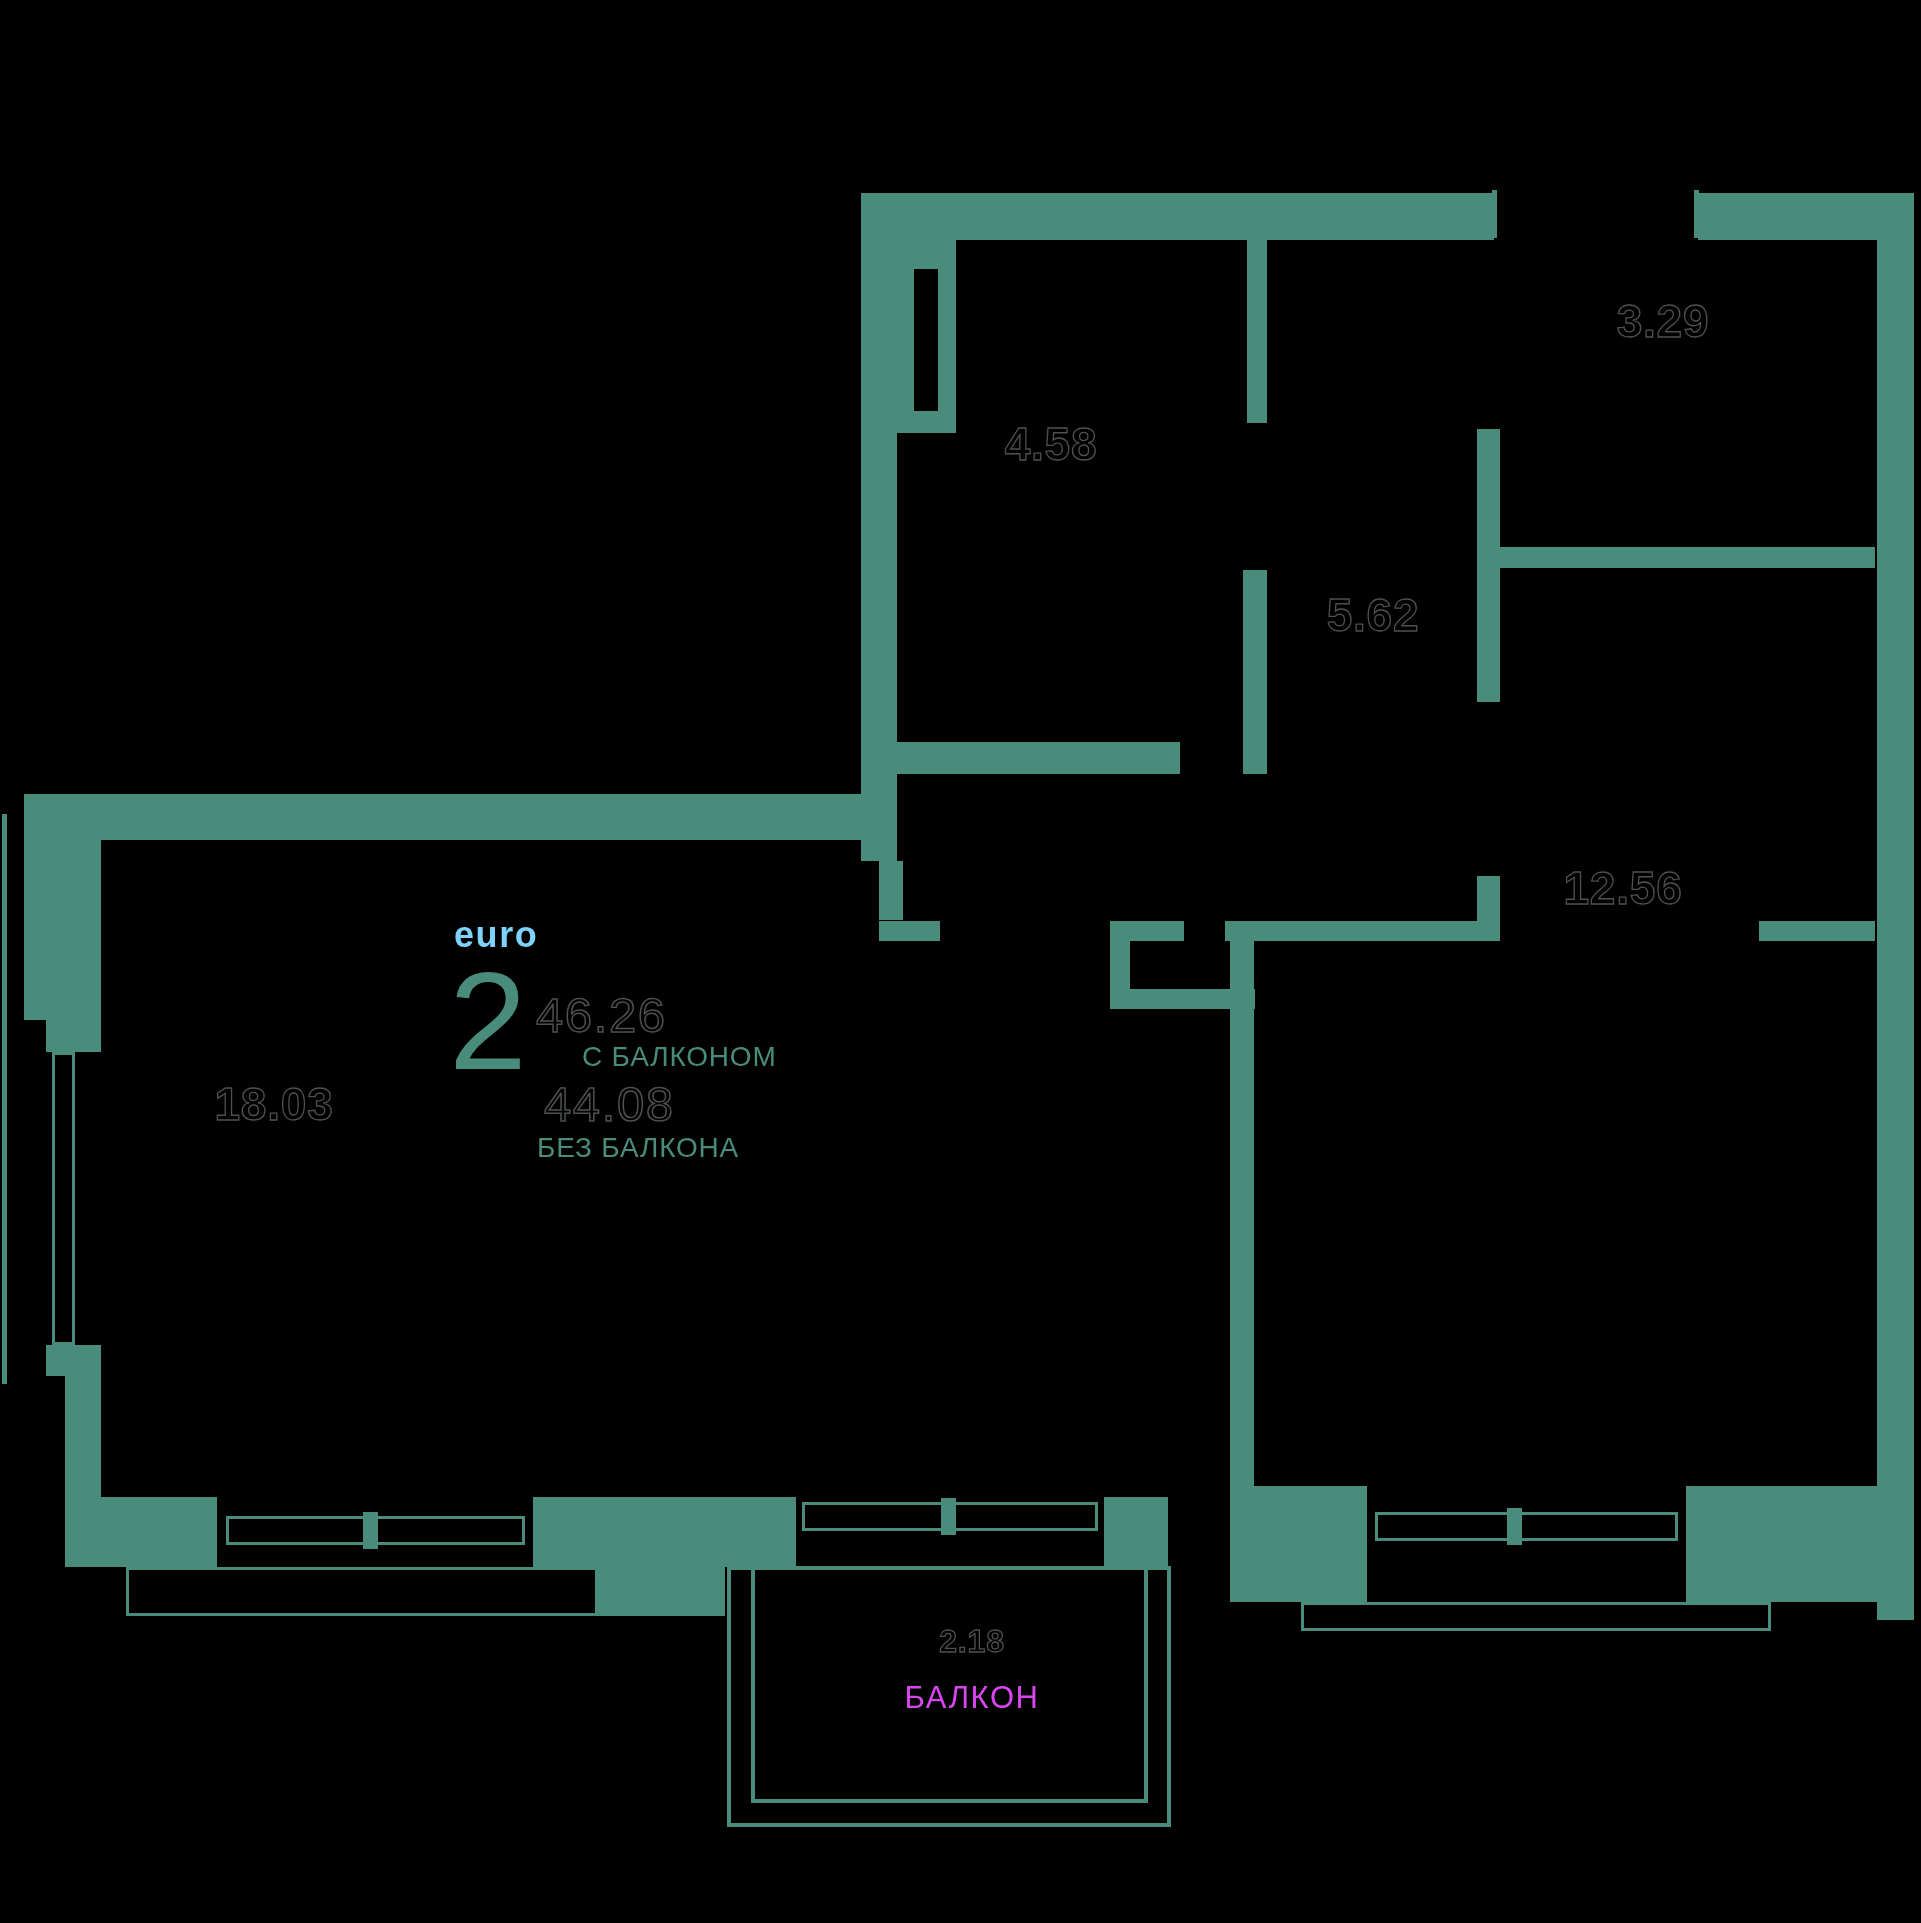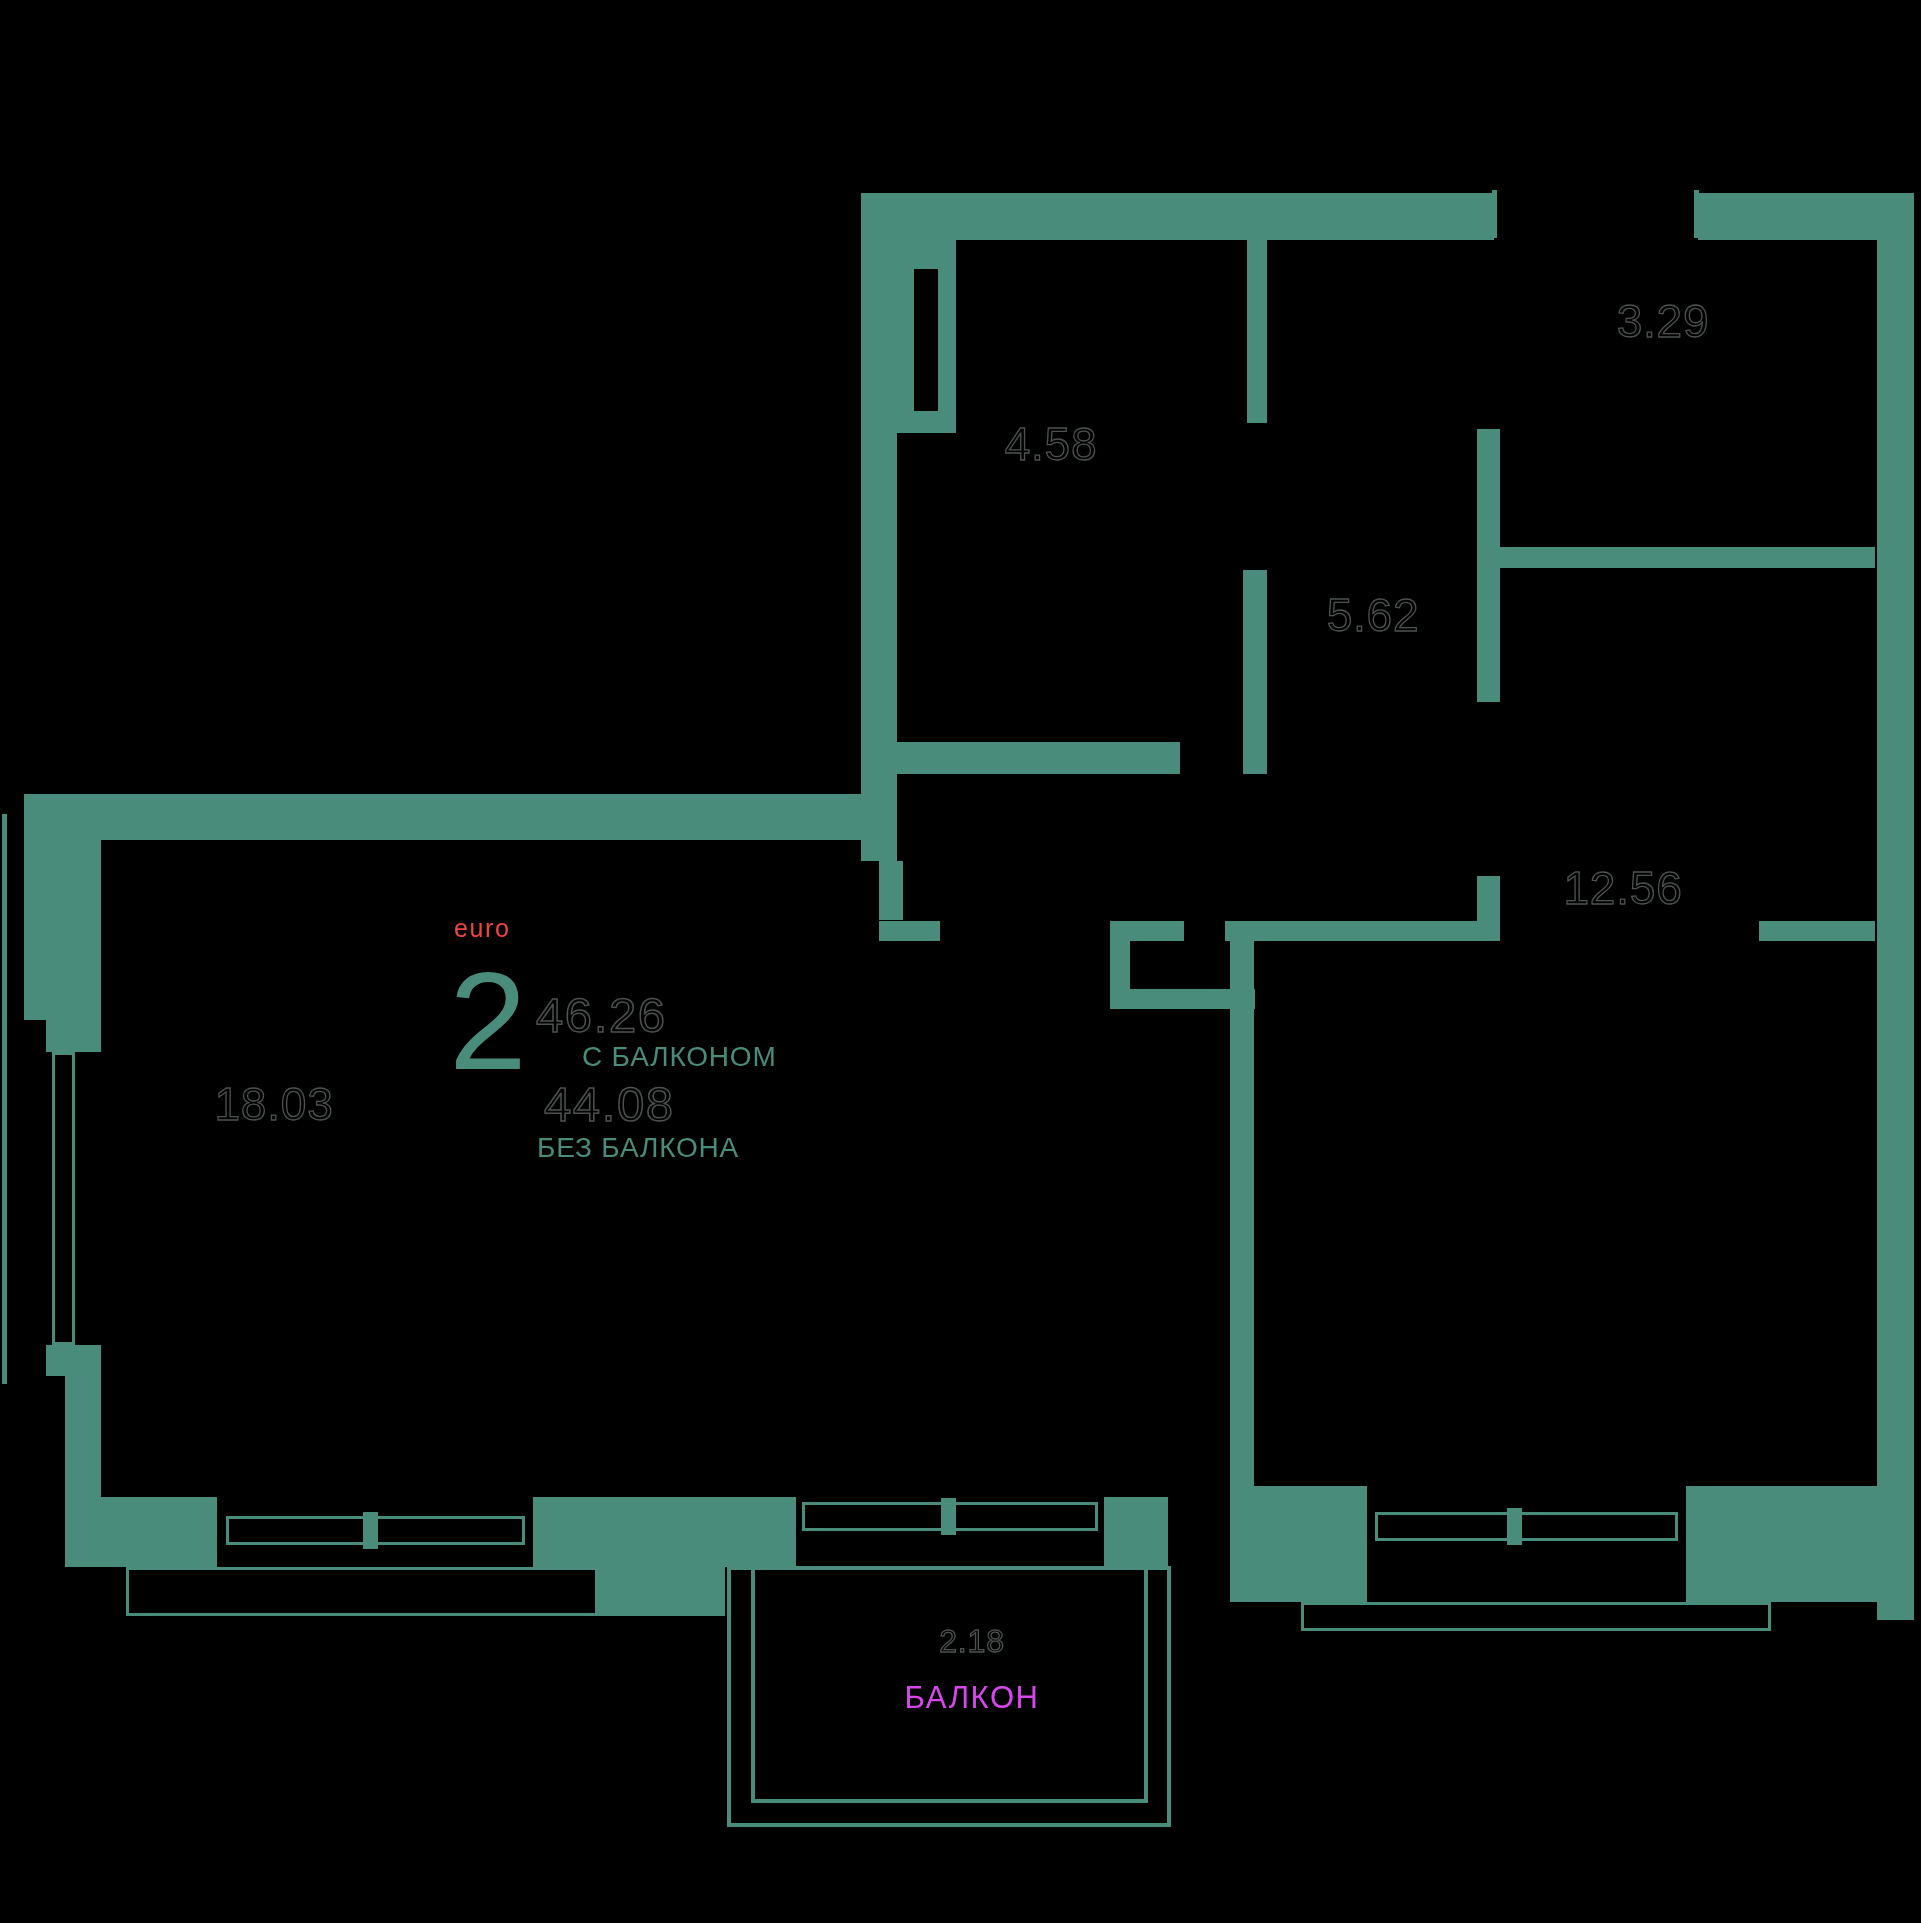--- a/index.html
+++ b/index.html
@@ -4,26 +4,26 @@
 <style>
   html,body{margin:0;padding:0;background:#000;width:1922px;height:1923px;overflow:hidden;}
   #plan{position:absolute;left:0;top:0;width:1922px;height:1923px;background:#000;
         font-family:"Liberation Sans", sans-serif;}
   .wall{position:absolute;background:#4a8c7b;}
   .void{position:absolute;background:#000;}
   .wline{position:absolute;border:3.3px solid #4a8c7b;background:#000;box-sizing:border-box;}
   .wline5{position:absolute;border:4.1px solid #4a8c7b;background:transparent;box-sizing:border-box;}
   .mull{position:absolute;background:#4a8c7b;}
   .num{position:absolute;color:transparent;-webkit-text-stroke:1.3px #4d524f;
-       font-size:46px;font-weight:400;letter-spacing:0.8px;white-space:nowrap;
+       font-size:46px;font-weight:700;letter-spacing:0.8px;white-space:nowrap;
        transform:translate(-50%,-50%);}
   @supports not (-webkit-text-stroke: 1px #000) { .num{color:#3a3f3d;} }
   .tealtxt{position:absolute;color:#d946ef;white-space:nowrap;transform:translate(-50%,-50%);}
   .legend-item{position:absolute;white-space:nowrap;}
-  .lg-euro{color:#ef4444;font-size:25px;font-weight:400;letter-spacing:1.6px;}
+  .lg-euro{color:#7dd3fc;font-size:36px;font-weight:700;letter-spacing:1.6px;}
   .lg-big{color:#4a8c7b;font-size:140px;font-weight:400;line-height:0.78;}
   .lg-num{color:transparent;-webkit-text-stroke:1.5px #4d524f;font-size:49px;font-weight:400;letter-spacing:1.6px;}
   @supports not (-webkit-text-stroke: 1px #000) { .lg-num{color:#3a3f3d;} }
   .lg-sub{color:#4a8c7b;font-size:28px;font-weight:400;letter-spacing:0.8px;}
 </style>
 </head>
 <body>
 
 <div id="plan">
 

